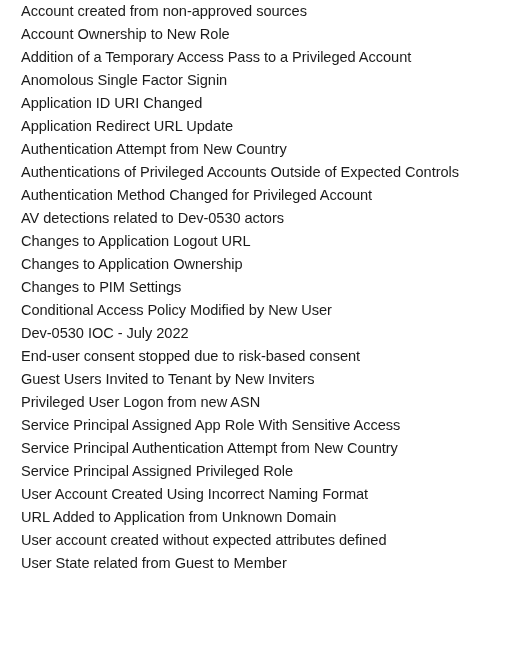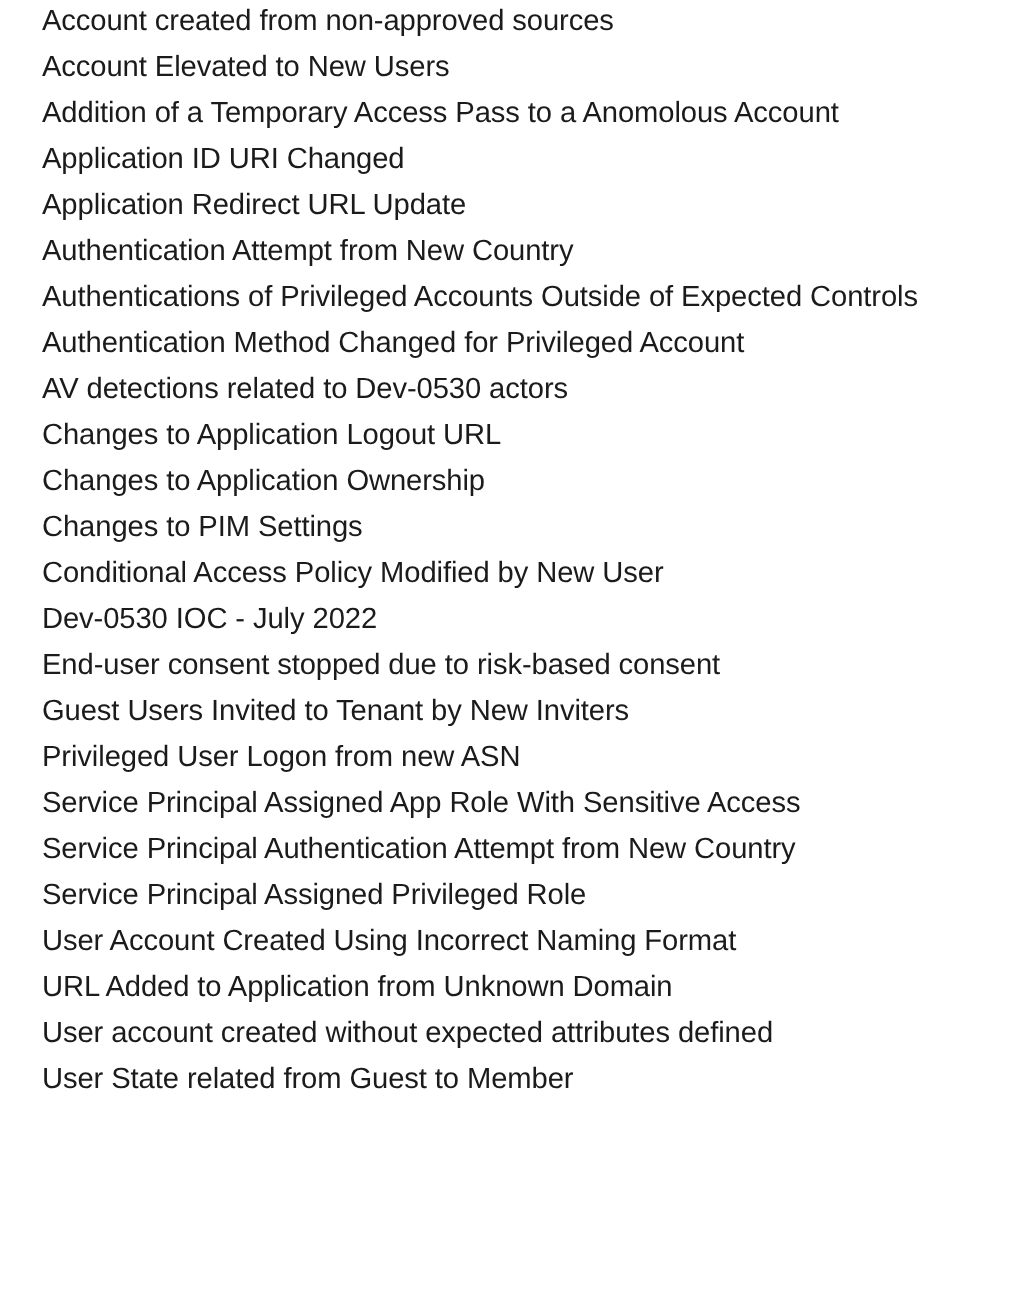--- a/index.html
+++ b/index.html
@@ -50,22 +50,23 @@
     overflow: hidden;
     text-overflow: clip;
   }
 </style>
 </head>
 <body>
 
 <div class="page">
   <ul class="rule-list" id="rule-list">
       <li class="rule-list-item">Account created from non-approved sources</li>
-      <li class="rule-list-item">Account Elevated to New Users</li>
-      <li class="rule-list-item">Addition of a Temporary Access Pass to a Anomolous Account</li>
+      <li class="rule-list-item">Account Ownership to New Role</li>
+      <li class="rule-list-item">Addition of a Temporary Access Pass to a Privileged Account</li>
+      <li class="rule-list-item">Anomolous Single Factor Signin</li>
       <li class="rule-list-item">Application ID URI Changed</li>
       <li class="rule-list-item">Application Redirect URL Update</li>
       <li class="rule-list-item">Authentication Attempt from New Country</li>
       <li class="rule-list-item">Authentications of Privileged Accounts Outside of Expected Controls</li>
       <li class="rule-list-item">Authentication Method Changed for Privileged Account</li>
       <li class="rule-list-item">AV detections related to Dev-0530 actors</li>
       <li class="rule-list-item">Changes to Application Logout URL</li>
       <li class="rule-list-item">Changes to Application Ownership</li>
       <li class="rule-list-item">Changes to PIM Settings</li>
       <li class="rule-list-item">Conditional Access Policy Modified by New User</li>

